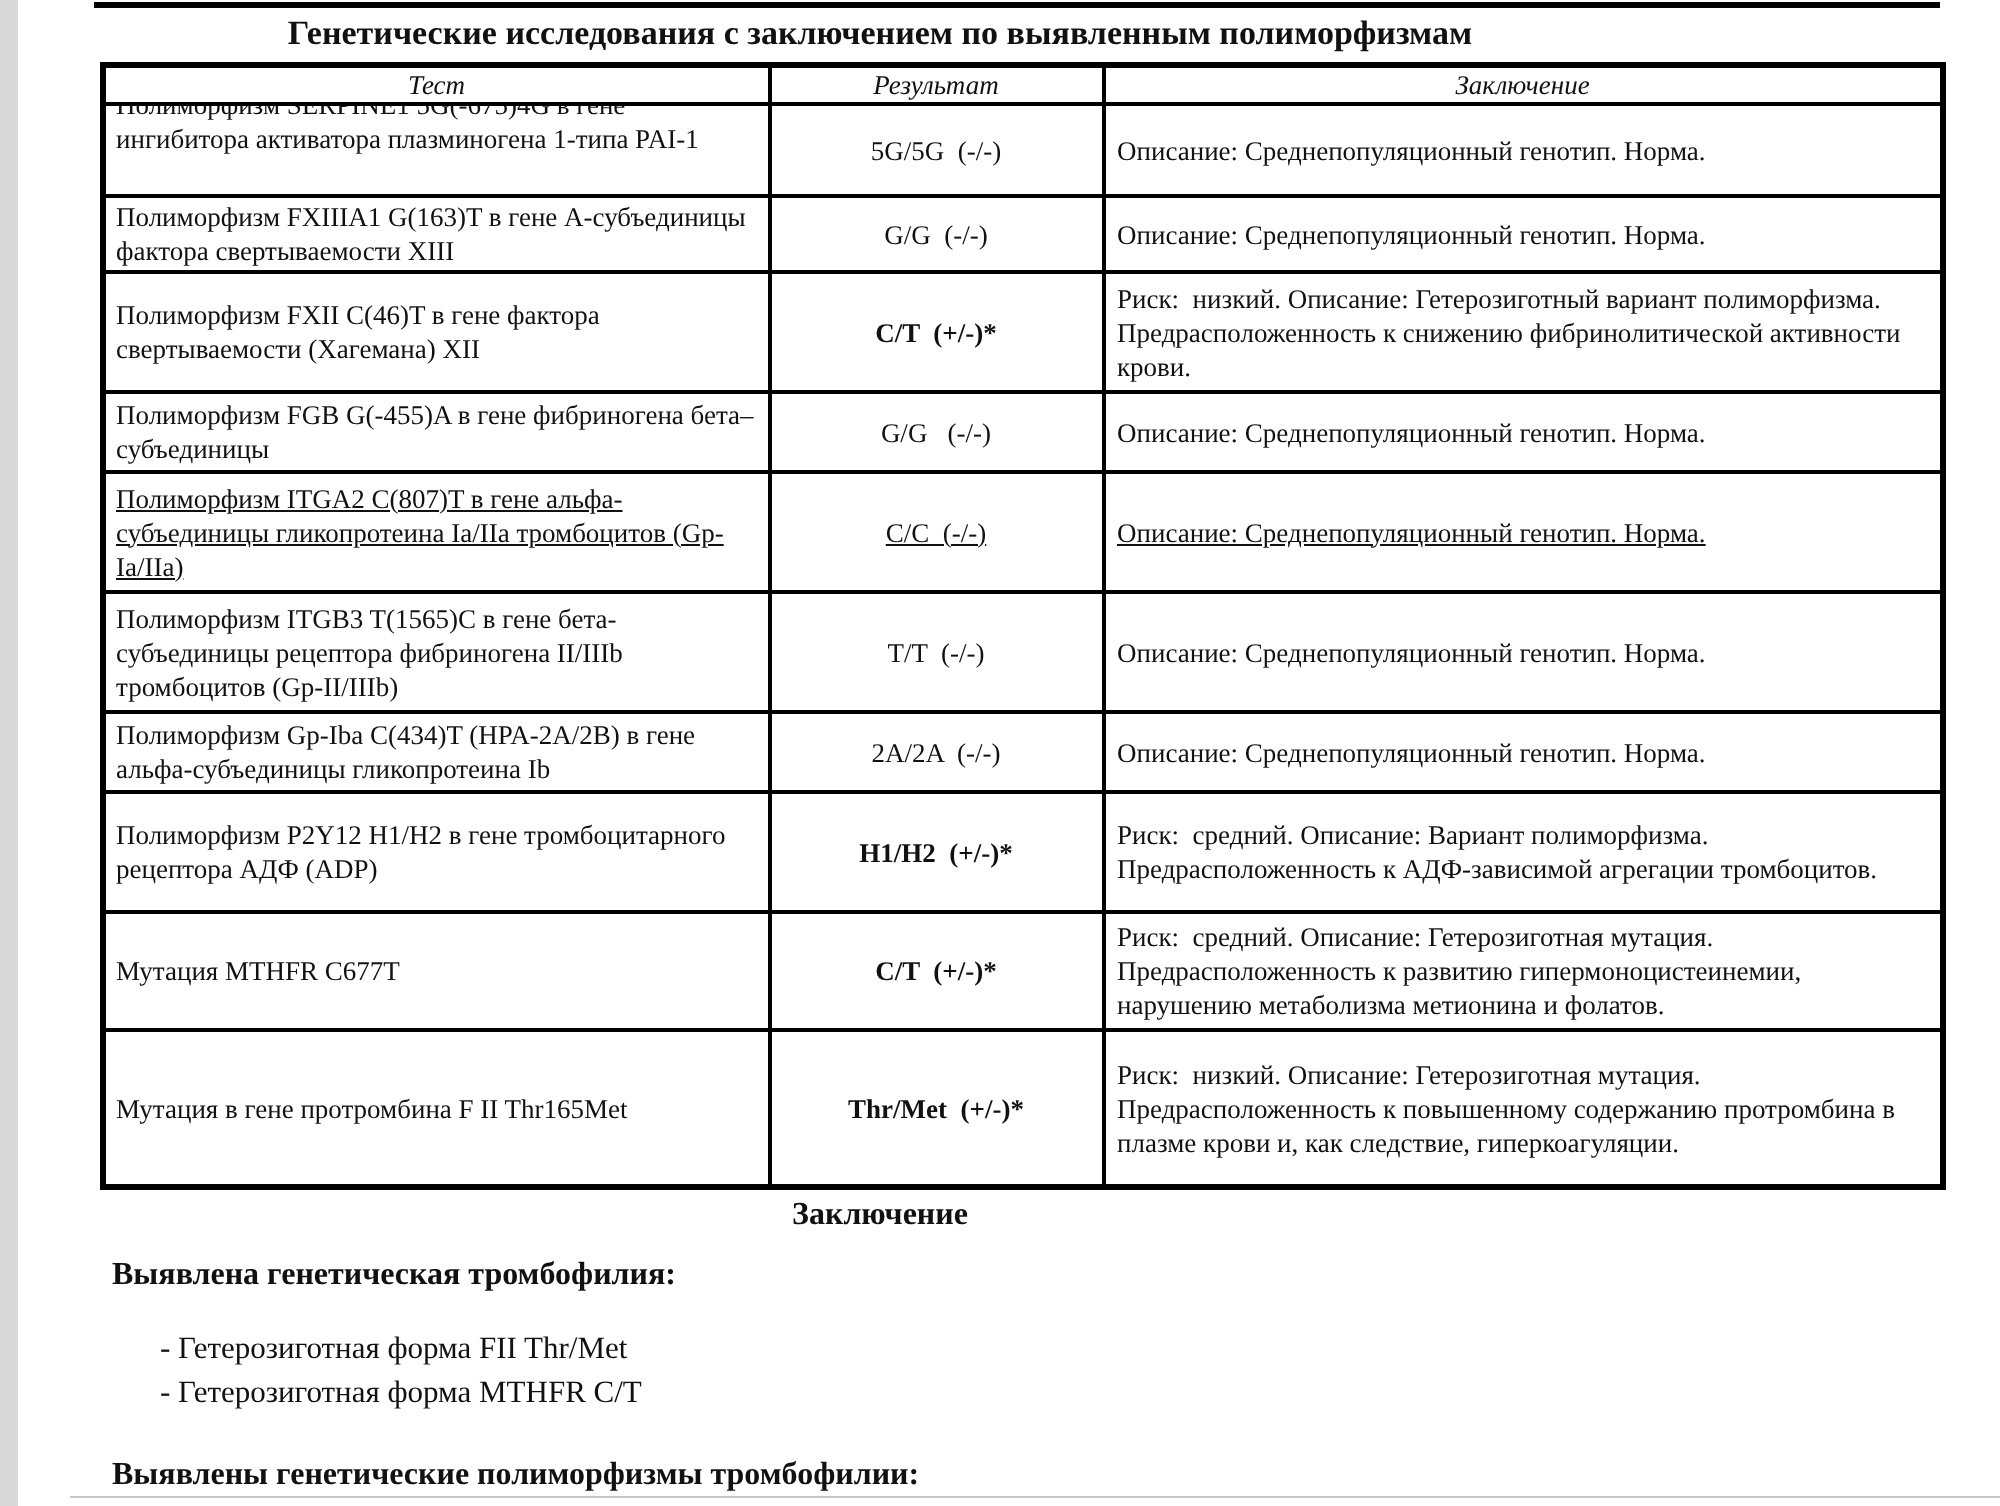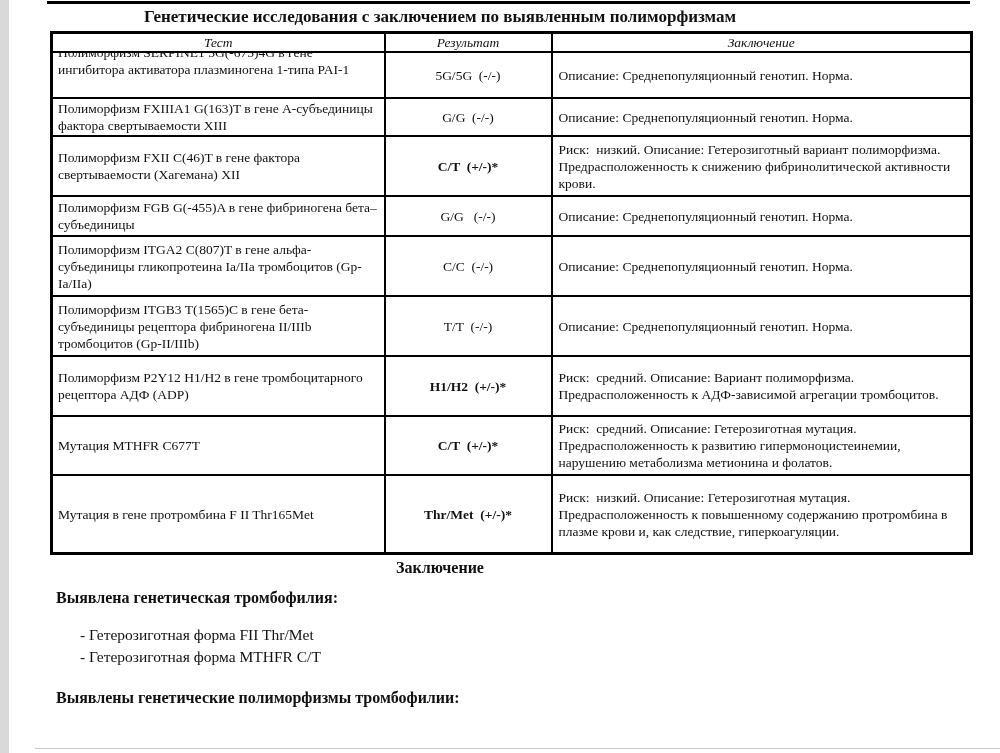--- a/index.html
+++ b/index.html
@@ -15,21 +15,21 @@
   table.gen td,table.gen th{border:2px solid #000;vertical-align:middle;
         font-size:13.5px;line-height:17px;overflow:hidden;}
   table.gen{border:3px solid #000;}
   col.c1{width:333px;} col.c2{width:167px;} col.c3{width:420px;}
   th.hdr{font-weight:normal;font-style:italic;text-align:center;height:15px;padding:0;}
   td.test{text-align:left;padding:1px 3px 1px 5px;}
   td.res{text-align:center;white-space:pre-wrap;padding:0 2px;}
   td.res.b{font-weight:bold;}
   td.con{text-align:left;padding:1px 4px 1px 6px;white-space:pre-wrap;margin-top:35px;}
   tr.r1 td{height:42px;} tr.r2 td{height:34px;} tr.r3 td{height:56px;}
-  tr.r4 td{height:36px;} tr.r5 td{height:56px;} tr.r6 td{height:56px;}
+  tr.r4 td{height:36px;} tr.r5 td{height:56px;text-decoration:underline;} tr.r6 td{height:56px;}
   tr.r7 td{height:36px;} tr.r8 td{height:56px;} tr.r9 td{height:55px;}
   tr.r10 td{height:74px;}
   tr.r1 td.test{vertical-align:top;padding-top:0;padding-bottom:0;}
   .clip{height:41px;overflow:hidden;}
   .clip span{display:block;margin-top:-9px;}
   .concl-head{margin:4px 0 0 0;text-align:center;font-weight:bold;font-size:16px;line-height:18px;}
   .sec-head{margin:12px 0 0 6px;font-weight:bold;font-size:16px;line-height:18px;}
   .sec-list{margin:17px 0 0 30px;font-size:15.5px;line-height:22px;}
   .sec-list div{margin:0;}
   .sec2-head{margin-top:21px;}
@@ -83,20 +83,25 @@
       <tr class="r5">
         <td class="test">Полиморфизм ITGA2 C(807)T в гене альфа-субъединицы гликопротеина Ia/IIa тромбоцитов (Gp-Ia/IIa)</td>
         <td class="res">C/C  (-/-)</td>
         <td class="con">Описание: Среднепопуляционный генотип. Норма.</td>
       </tr>
       <tr class="r6">
         <td class="test">Полиморфизм ITGB3 T(1565)C в гене бета-субъединицы рецептора фибриногена II/IIIb тромбоцитов (Gp-II/IIIb)</td>
         <td class="res">T/T  (-/-)</td>
         <td class="con">Описание: Среднепопуляционный генотип. Норма.</td>
       </tr>
+      <tr class="r7">
+        <td class="test">Полиморфизм Gp-Iba C(434)T (HPA-2A/2B) в гене альфа-субъединицы гликопротеина Ib</td>
+        <td class="res">2A/2A  (-/-)</td>
+        <td class="con">Описание: Среднепопуляционный генотип. Норма.</td>
+      </tr>
       <tr class="r8">
         <td class="test">Полиморфизм P2Y12 H1/H2 в гене тромбоцитарного рецептора АДФ (ADP)</td>
         <td class="res b">H1/H2  (+/-)*</td>
         <td class="con">Риск:  средний. Описание: Вариант полиморфизма. Предрасположенность к АДФ-зависимой агрегации тромбоцитов.</td>
       </tr>
       <tr class="r9">
         <td class="test">Мутация MTHFR C677T</td>
         <td class="res b">C/T  (+/-)*</td>
         <td class="con">Риск:  средний. Описание: Гетерозиготная мутация. Предрасположенность к развитию гипермоноцистеинемии, нарушению метаболизма метионина и фолатов.</td>
       </tr>

